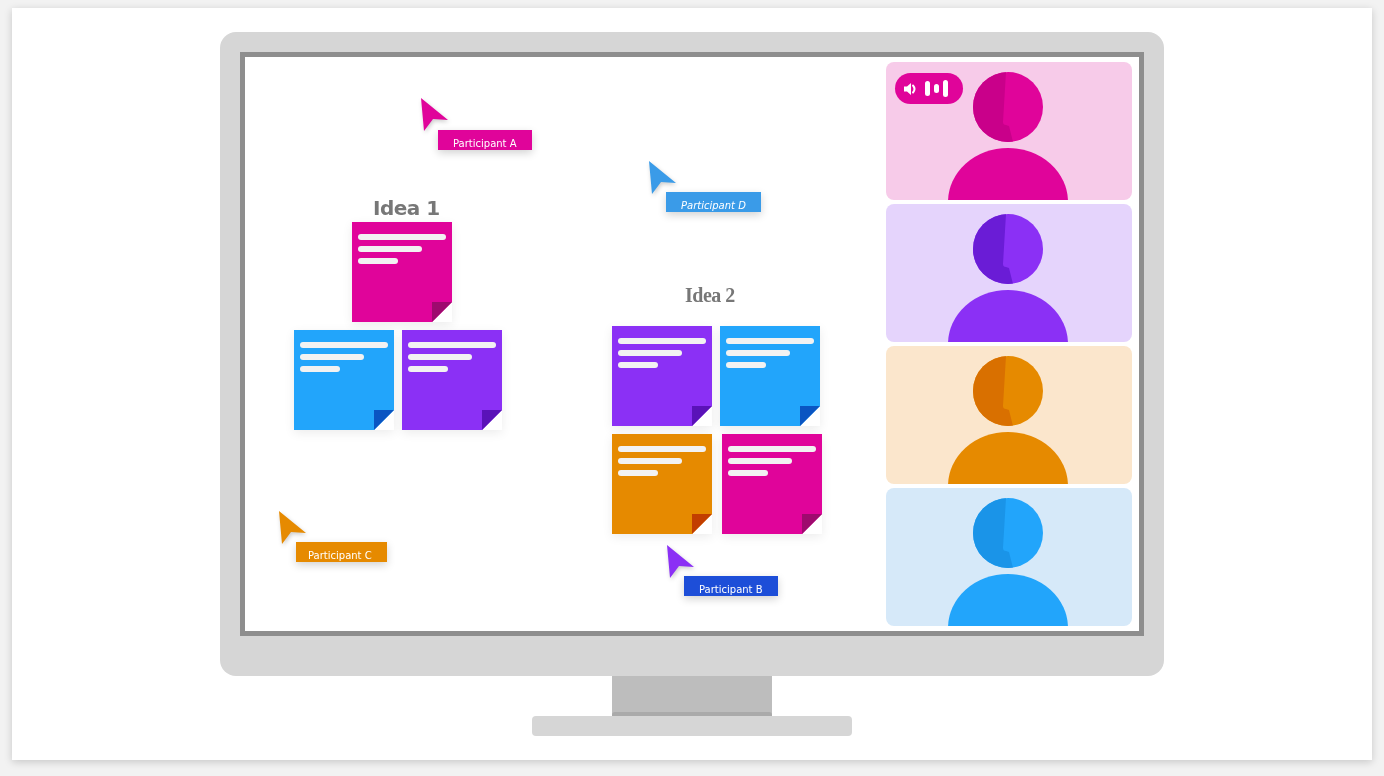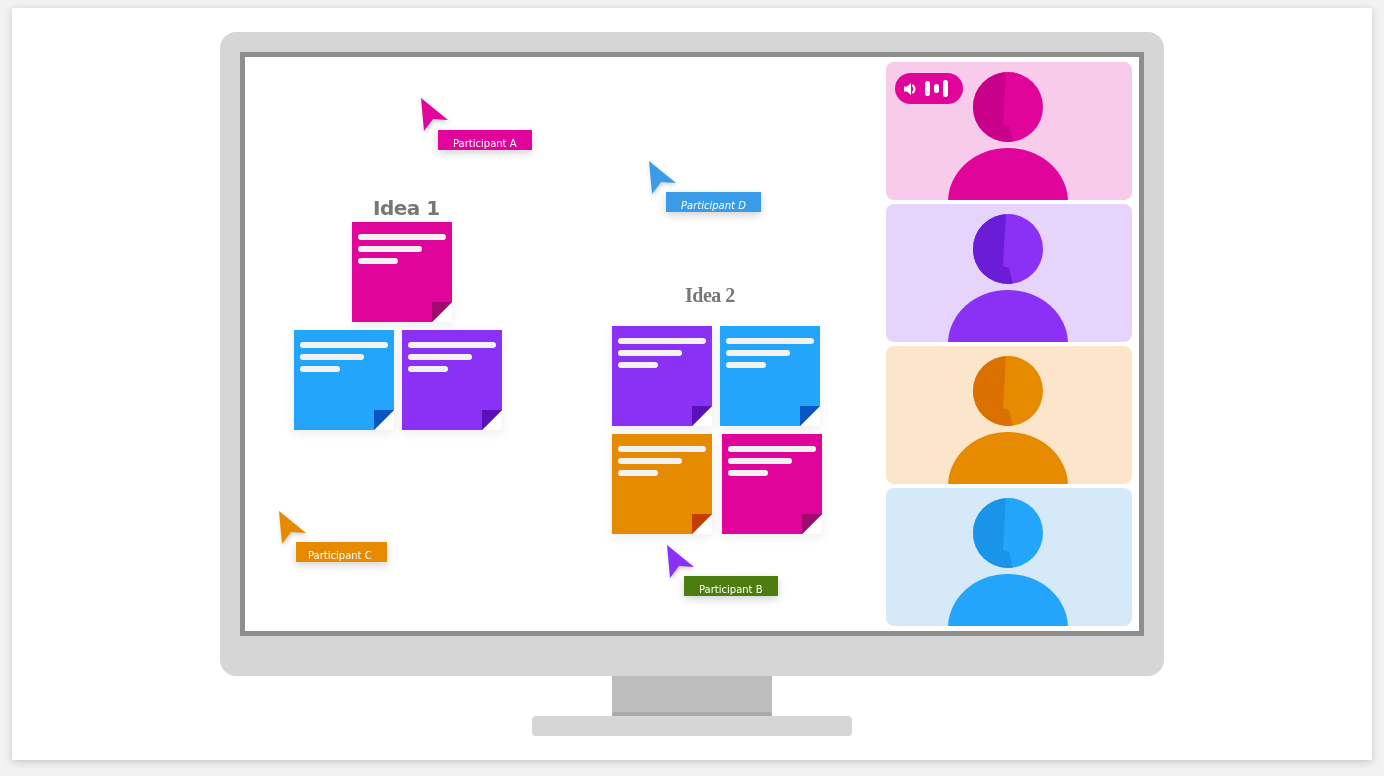--- a/index.html
+++ b/index.html
@@ -113,21 +113,21 @@
 <div class="abs label" style="left:666px; top:192px; background:#3a9be8;font-style:italic;">Participant D</div>
 
 <svg class="abs cursor" style="left:278px; top:510px;" viewBox="0 0 28 34">
   <polygon points="1,1 28,23 13,22 4,34" fill="#e68a00"></polygon>
 </svg>
 <div class="abs label" style="left:296px; top:542px; background:#e68a00;padding-left:12px;">Participant C</div>
 
 <svg class="abs cursor" style="left:666px; top:544px;" viewBox="0 0 28 34">
   <polygon points="1,1 28,23 13,22 4,34" fill="#8b30f5"></polygon>
 </svg>
-<div class="abs label" style="left:684px; top:576px; background:#4d7c0f;">Participant B</div>
+<div class="abs label" style="left:684px; top:576px; background:#1d4ed8;">Participant B</div>
 
 <div class="abs tile" style="top:62px; background:#f7cbe9;">
   <div class="head" style="background:#e0049a;">
     <svg class="shade" viewBox="0 0 70 70">
         <path d="M0,0 L33,0 L30,50 Q30,53 33,53 L36,54 L40,70 L0,70 Z" fill="#c9008a"></path>
       </svg>
   </div>
   <div class="body" style="background:#e0049a;"></div>
 </div>
 <div class="abs audio-pill">

